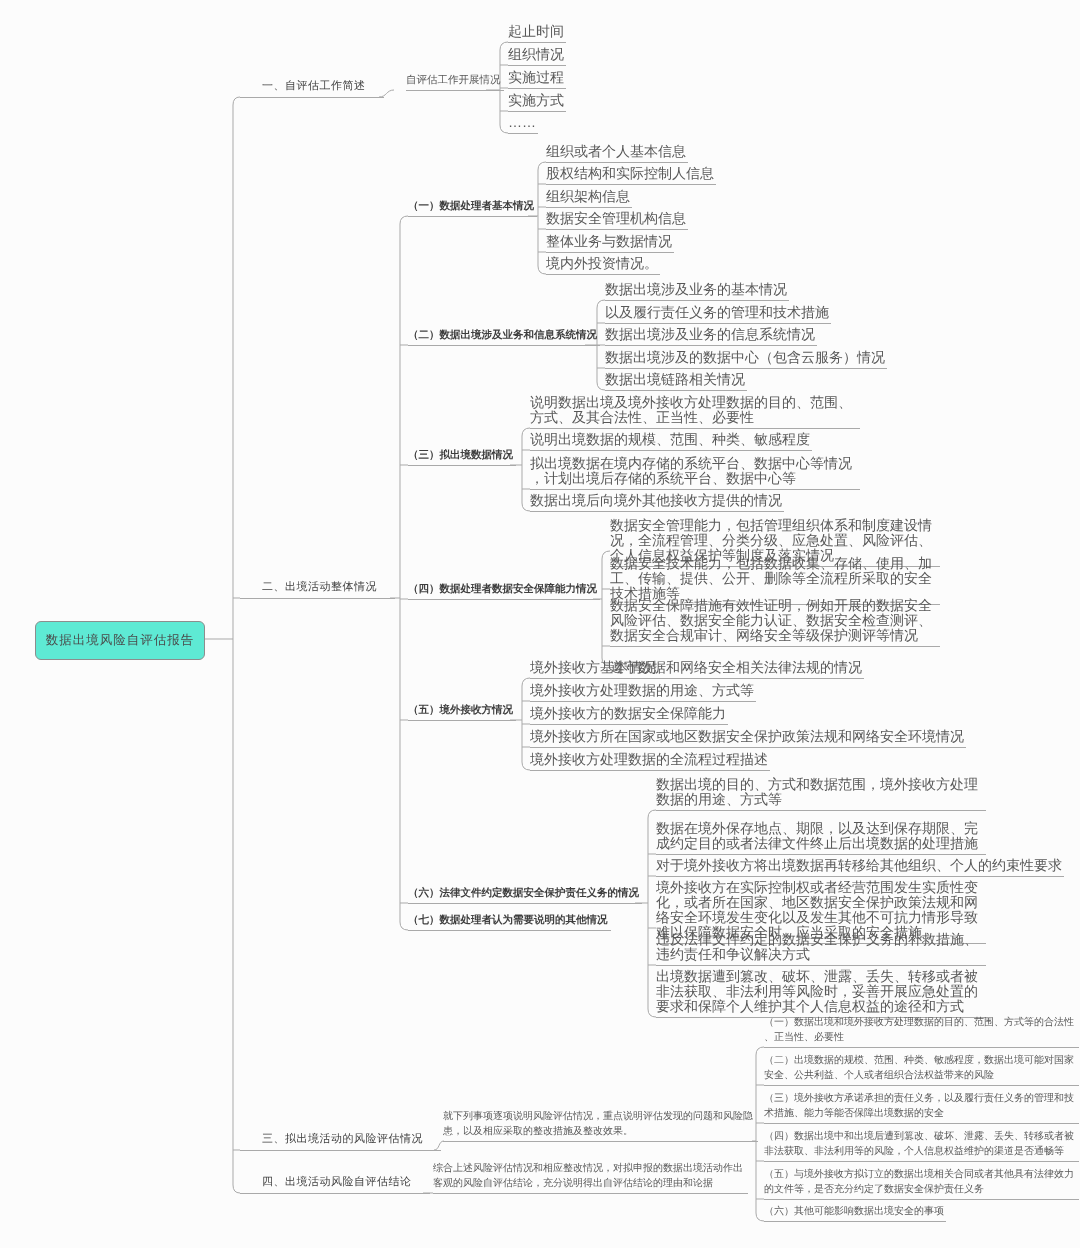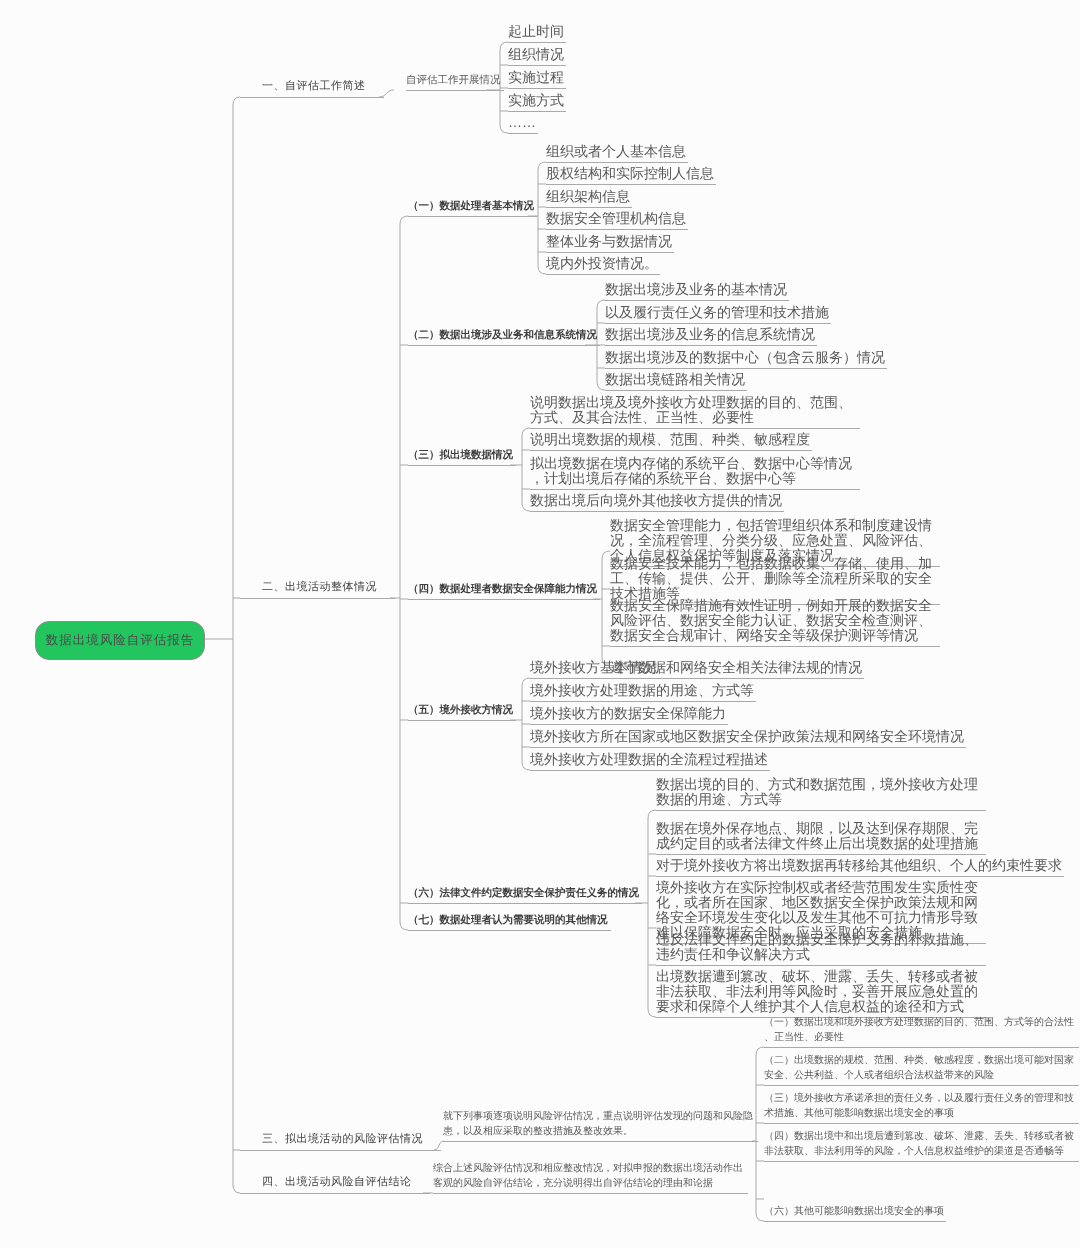--- a/index.html
+++ b/index.html
@@ -7,21 +7,21 @@
     position:relative;width:1080px;height:1248px;margin:0 auto;
     background:#fcfcfc;overflow:hidden;
     font-family:"Liberation Sans","DejaVu Sans",sans-serif;
   }
   #wires{position:absolute;left:0;top:0;width:1080px;height:1248px;}
   #wires path{stroke:#a9a9a9;stroke-width:1;fill:none;}
 
   .node{position:absolute;box-sizing:border-box;border-bottom:1px solid #a9a9a9;
         color:#575757;white-space:nowrap;}
   .root{
-    border:1px solid #8d8d8d;border-radius:14px;background:#22c55e;
+    border:1px solid #8d8d8d;border-radius:6px;background:#5eead4;
     display:flex;align-items:center;justify-content:center;
     font-size:12.5px;color:#4a4a4a;letter-spacing:1px;
   }
   .branch{font-size:11px;font-weight:normal;color:#3e3e3e;
           line-height:16px;padding:0 18px 4px 22px;letter-spacing:.5px;}
   .mid{font-size:10.5px;line-height:15px;padding:0 3px 3px 0;}
   .section{font-size:10.5px;font-weight:bold;color:#3e3e3e;
            line-height:15px;padding:0 3px 3px 0;}
   .leaf{font-size:14px;line-height:15px;padding:0 2px 3px 0;color:#585858;}
   .wrap{white-space:normal;word-break:break-all;line-break:anywhere;width:330px;}
@@ -155,20 +155,21 @@
   <div class="node leaf wrap" style="left:656px;top:821px;">数据在境外保存地点、期限，以及达到保存期限、完成约定目的或者法律文件终止后出境数据的处理措施</div>
   <div class="node leaf" style="left:656px;top:858px;">对于境外接收方将出境数据再转移给其他组织、个人的约束性要求</div>
   <div class="node leaf wrap" style="left:656px;top:880px;">境外接收方在实际控制权或者经营范围发生实质性变化，或者所在国家、地区数据安全保护政策法规和网络安全环境发生变化以及发生其他不可抗力情形导致难以保障数据安全时，应当采取的安全措施</div>
   <div class="node leaf wrap" style="left:656px;top:932px;">违反法律文件约定的数据安全保护义务的补救措施、违约责任和争议解决方式</div>
   <div class="node leaf wrap" style="left:656px;top:969px;">出境数据遭到篡改、破坏、泄露、丢失、转移或者被非法获取、非法利用等风险时，妥善开展应急处置的要求和保障个人维护其个人信息权益的途径和方式</div>
 
   <div class="node branch" style="left:240px;top:1130px;">三、拟出境活动的风险评估情况</div>
   <div class="node leaf small smallwrap" style="left:443px;top:1108px;">就下列事项逐项说明风险评估情况，重点说明评估发现的问题和风险隐患，以及相应采取的整改措施及整改效果。</div>
   <div class="node leaf small smallwrap" style="left:764px;top:1014px;">（一）数据出境和境外接收方处理数据的目的、范围、方式等的合法性、正当性、必要性</div>
   <div class="node leaf small smallwrap" style="left:764px;top:1052px;">（二）出境数据的规模、范围、种类、敏感程度，数据出境可能对国家安全、公共利益、个人或者组织合法权益带来的风险</div>
-  <div class="node leaf small smallwrap" style="left:764px;top:1090px;">（三）境外接收方承诺承担的责任义务，以及履行责任义务的管理和技术措施、其他可能影响数据出境安全的事项</div>
+  <div class="node leaf small smallwrap" style="left:764px;top:1090px;">（三）境外接收方承诺承担的责任义务，以及履行责任义务的管理和技术措施、能力等能否保障出境数据的安全</div>
   <div class="node leaf small smallwrap" style="left:764px;top:1128px;">（四）数据出境中和出境后遭到篡改、破坏、泄露、丢失、转移或者被非法获取、非法利用等的风险，个人信息权益维护的渠道是否通畅等</div>
+  <div class="node leaf small smallwrap" style="left:764px;top:1166px;">（五）与境外接收方拟订立的数据出境相关合同或者其他具有法律效力的文件等，是否充分约定了数据安全保护责任义务</div>
   <div class="node leaf small" style="left:764px;top:1203px;">（六）其他可能影响数据出境安全的事项</div>
 
   <div class="node branch" style="left:240px;top:1173px;">四、出境活动风险自评估结论</div>
   <div class="node leaf small smallwrap" style="left:433px;top:1160px;">综合上述风险评估情况和相应整改情况，对拟申报的数据出境活动作出客观的风险自评估结论，充分说明得出自评估结论的理由和论据</div>
 
 </div>
 
 </body></html>

